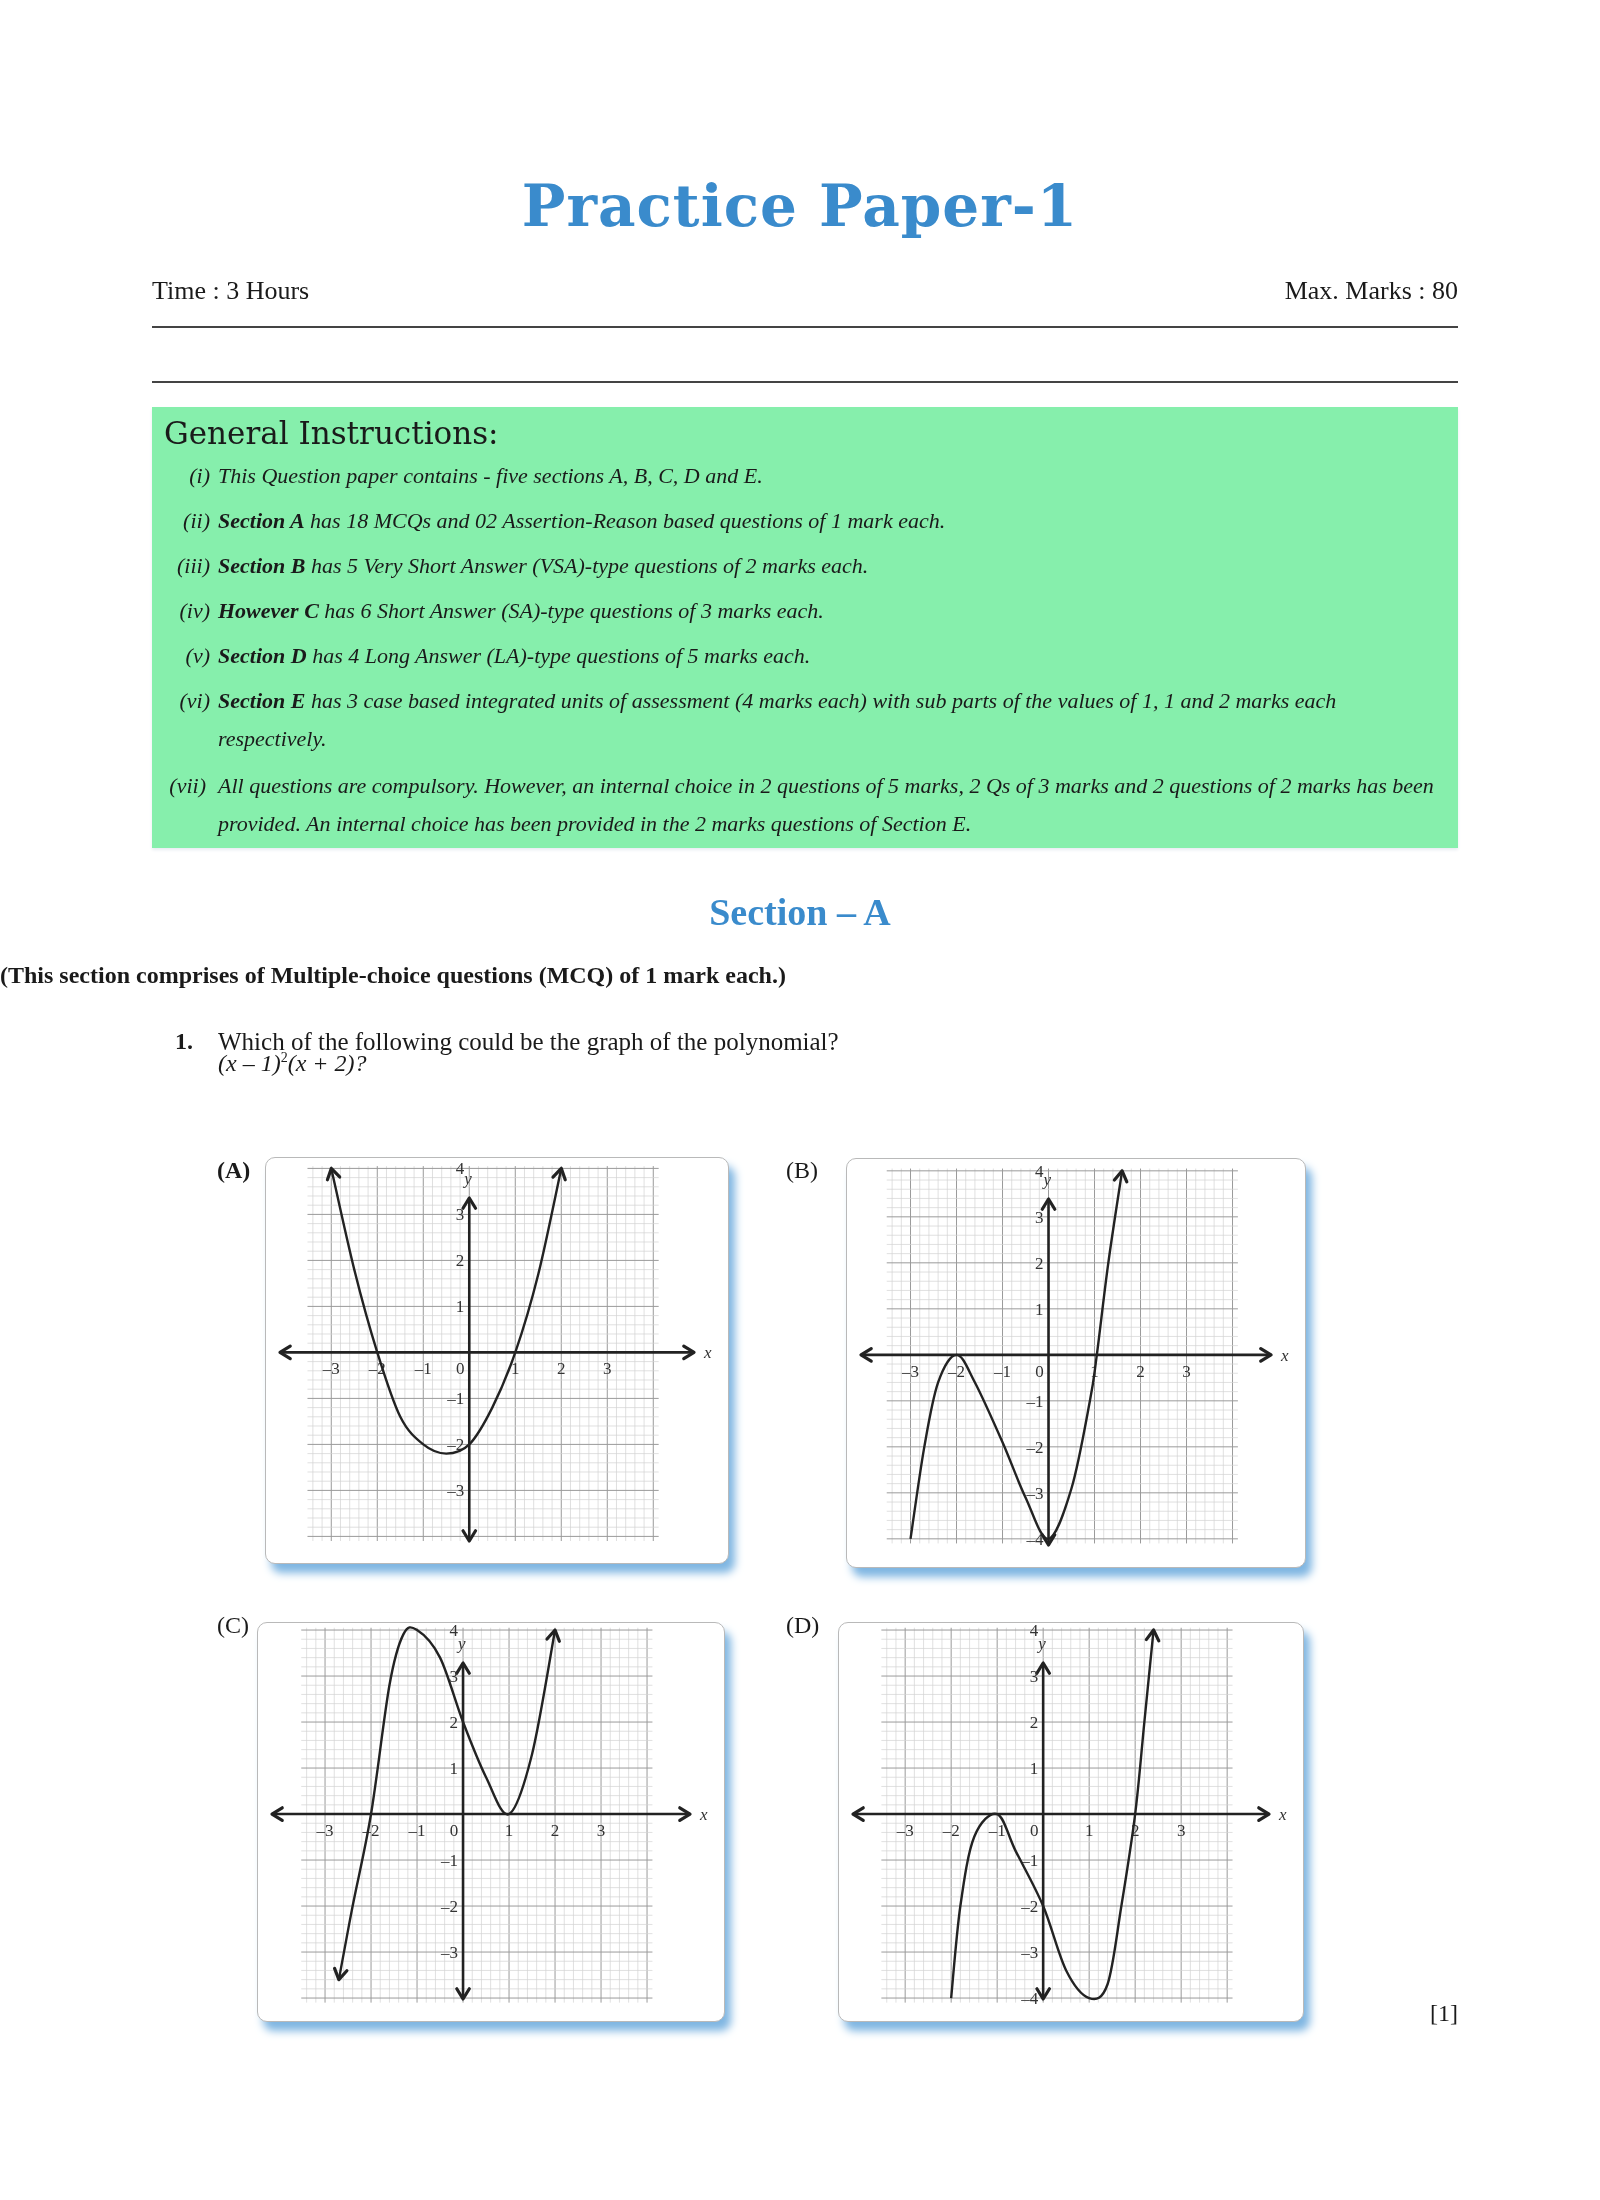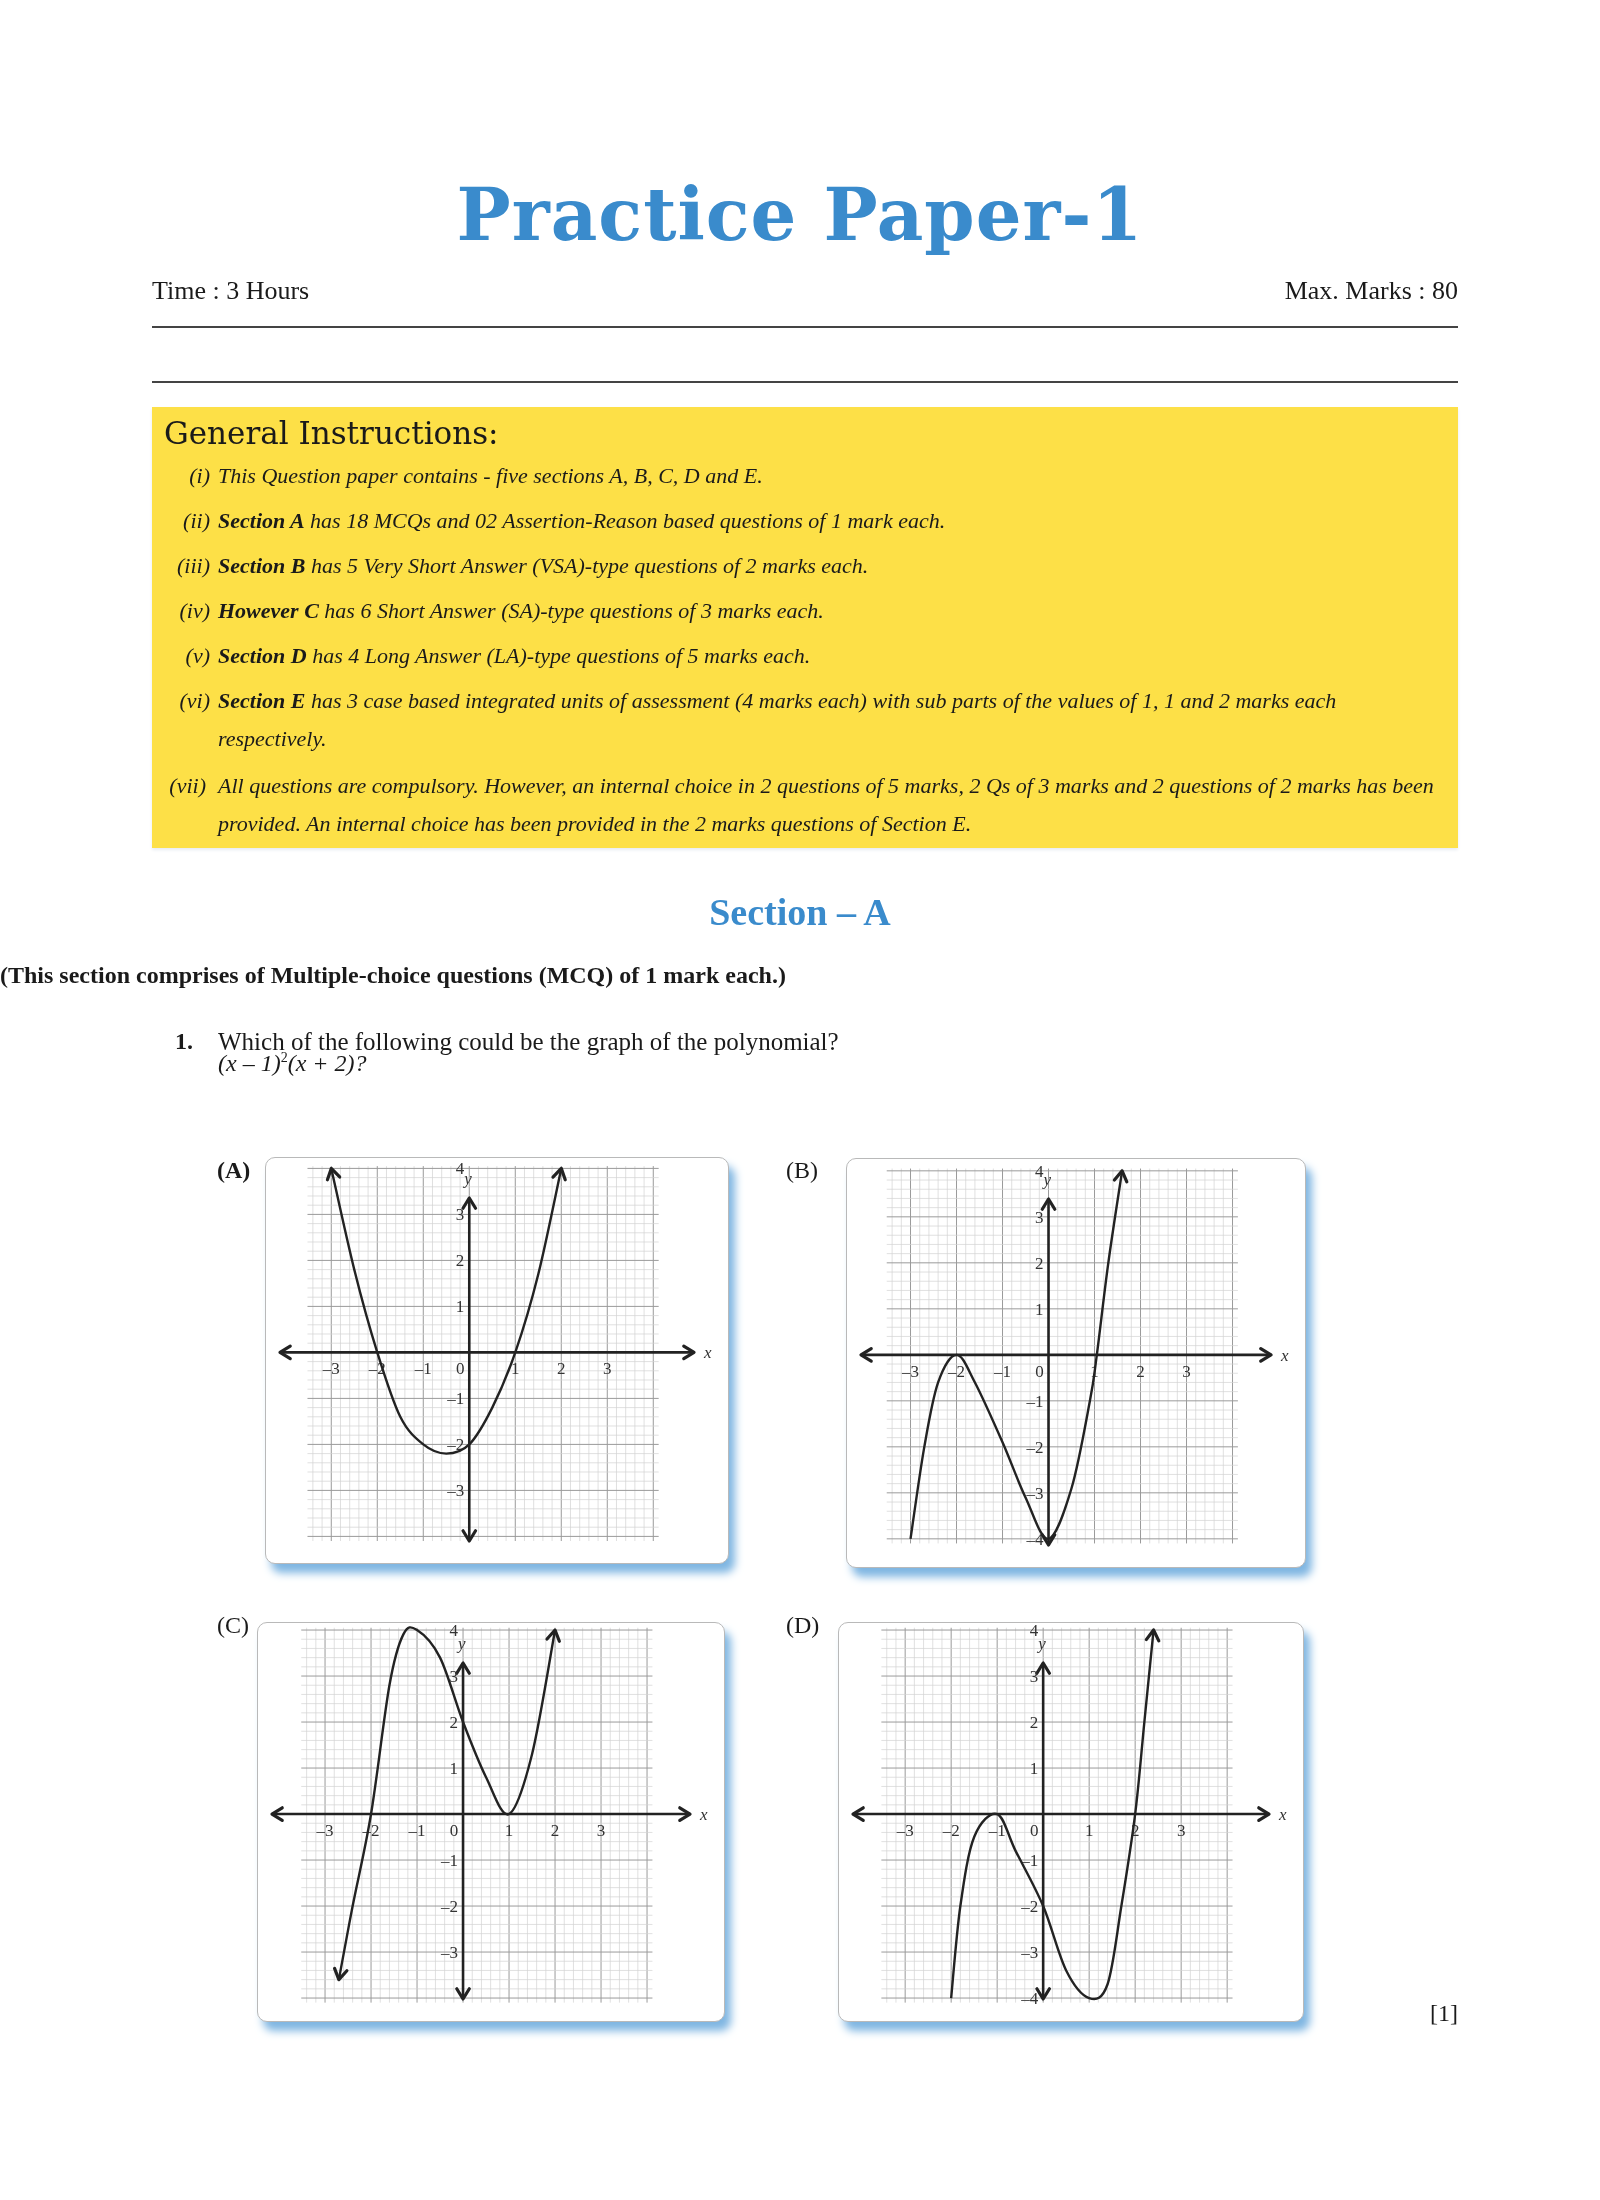--- a/index.html
+++ b/index.html
@@ -1,22 +1,22 @@
 <!DOCTYPE html>
 <html><head>
 <meta charset="utf-8">
 <style>
   html,body{margin:0;padding:0;background:#ffffff;}
   body{width:1600px;height:2200px;position:relative;overflow:hidden;font-family:"Liberation Serif","DejaVu Serif",serif;color:#1a1a1a;}
   .abs{position:absolute;}
-  #title{left:0;width:1600px;top:172px;text-align:center;font-size:72px;font-weight:bold;color:#3a8bcc;font-family:"DejaVu Serif",serif;letter-spacing:1px;}
+  #title{left:0;width:1600px;top:172px;text-align:center;font-size:58px;font-weight:bold;color:#3a8bcc;font-family:"DejaVu Serif",serif;letter-spacing:1px;}
   #time{left:152px;top:276px;font-size:26px;}
   #marks{right:142px;top:276px;font-size:26px;}
   .hr{left:152px;width:1306px;height:2px;background:#444;}
-  #instr{left:152px;top:407px;width:1306px;height:441px;background:#fde047;box-shadow:0 2px 3px #e8ecf2;}
+  #instr{left:152px;top:407px;width:1306px;height:441px;background:#86efac;box-shadow:0 2px 3px #e8ecf2;}
   #instr-title{left:12px;top:8px;font-size:31px;font-weight:normal;font-family:"DejaVu Serif",serif;}
   .ins{position:absolute;font-size:22px;font-style:italic;line-height:38px;}
   .ins .num{position:absolute;text-align:right;width:48px;}
   .ins .txt{position:absolute;left:66px;width:1230px;}
   .ins b{font-style:italic;}
   #sectitle{left:0;width:1600px;top:890px;text-align:center;font-size:38px;font-weight:bold;color:#3a8bcc;}
   #secsub{left:0;width:1600px;top:962px;font-size:24px;font-weight:bold;}
   #qnum{left:175px;top:1028px;font-size:24px;font-weight:bold;}
   #qtext{left:218px;top:1028px;font-size:25px;}
   #qexpr{left:218px;top:1050px;font-size:24px;font-style:italic;}

